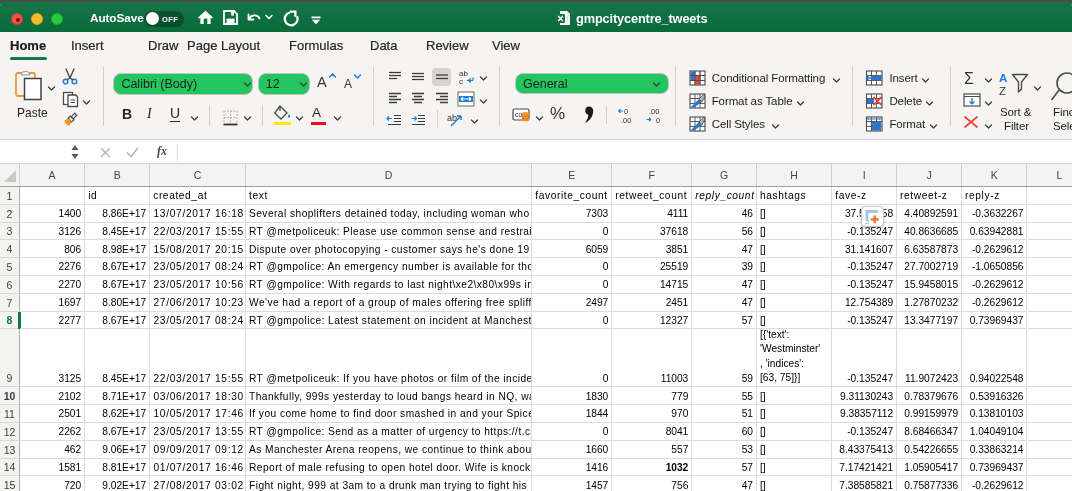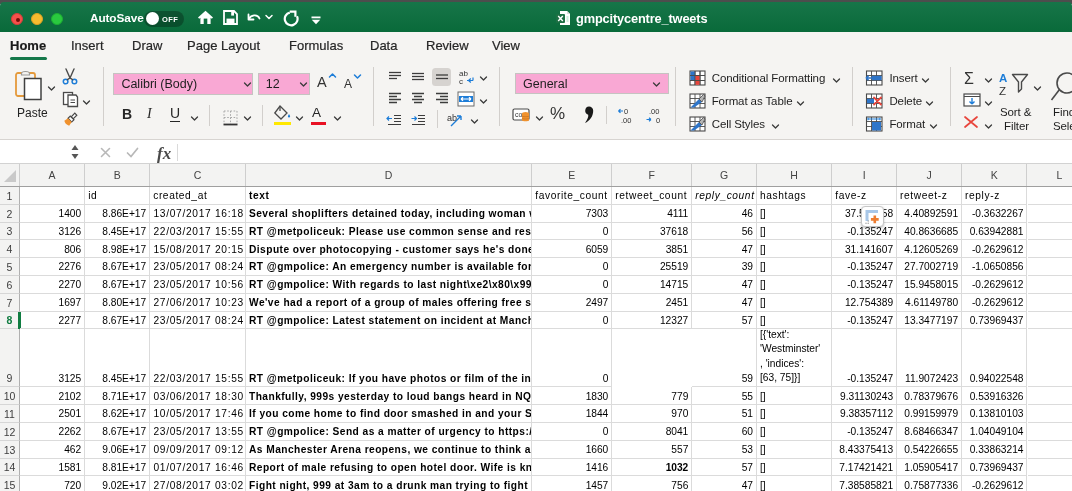--- a/index.html
+++ b/index.html
@@ -23,41 +23,41 @@
 #title-text{position:absolute;left:576px;top:8.5px;color:#fff;font-size:12.8px;font-weight:bold;letter-spacing:-0.15px;}
 
 #tabs{position:absolute;top:32px;left:0;width:1072px;height:28px;background:#f5f4f2;}
 .tab{position:absolute;top:6px;font-size:13px;color:#262626;-webkit-text-stroke:0.2px #262626;}
 #tab-home{font-weight:bold;color:#1a1a1a;}
 #home-ul{position:absolute;left:10px;top:24.5px;width:37px;height:3px;border-radius:2px;background:#15784a;}
 
 #ribbon{position:absolute;top:60px;left:0;width:1072px;height:80px;background:#f5f4f2;border-bottom:1px solid #d7d4d1;}
 .sep{position:absolute;width:1px;background:#d2cfcc;}
 .rlabel{position:absolute;font-size:11.5px;color:#222;}
-.combo{position:absolute;background:#f9a8d4;border:1px solid #c5c3c1;border-radius:0;}
+.combo{position:absolute;background:#22c55e;border:1px solid #c5c3c1;border-radius:8px;}
 .combo .ct{position:absolute;left:7px;top:3px;font-size:12.5px;color:#1e1e1e;}
 .biglabel{position:absolute;font-size:11.5px;color:#1e1e1e;white-space:nowrap;letter-spacing:-0.1px;}
 
 #fbar{position:absolute;top:141px;left:0;width:1072px;height:23px;background:#fff;border-bottom:1px solid #d2d2d2;}
 #namebox{position:absolute;left:0;top:0;width:84px;height:22px;border-right:4px solid #701a75;margin-top:26px;}
 #nb-text{position:absolute;left:9px;top:4px;font-size:11.5px;color:#222;}
 
 #grid{position:absolute;top:164px;left:0;width:1072px;height:327px;background:#fff;}
 #colhdr{position:absolute;top:0;left:0;width:1072px;height:23px;background:#f3f3f2;border-bottom:1px solid #9f9f9f;}
 .ch{position:absolute;top:0;height:22px;border-right:1px solid #cecece;color:#444;font-size:10.5px;display:flex;align-items:center;justify-content:center;}
 #corner{position:absolute;left:0;top:0;width:20px;height:22px;border-right:1px solid #cecece;}
 .rh{position:absolute;left:0;width:20px;background:#f3f3f2;border-right:1px solid #b0b0b0;border-bottom:1px solid #d6d6d6;color:#3d3d3d;font-size:10.5px;display:flex;align-items:flex-end;justify-content:center;padding-bottom:2px;}
 .cell{position:absolute;overflow:hidden;font-size:10.2px;color:#000;border-right:1px solid #dbdbdb;border-bottom:1px solid #dbdbdb;display:flex;align-items:flex-end;white-space:nowrap;line-height:12.5px;padding-bottom:1px;}
 .num{justify-content:flex-end;padding-right:3px;}
 .txt{padding-left:3px;}
 .cA{left:20px;width:65.2px;}
 .cB{left:85.2px;width:65px;}
 .cC{left:150.2px;width:95.8px;}
 .cC.num{letter-spacing:0.7px;padding-right:1px;}
-.cD{left:246px;width:286.3px;font-weight:bold;}
+.cD{left:246px;width:286.3px;}
 .cD.txt{letter-spacing:0.45px;}
 .cE{left:532.3px;width:80px;}
 .cF{left:612.3px;width:80px;}
 .cG{left:692.3px;width:64.7px;}
 .cH{left:757px;width:75.3px;}
 .cI{left:832.3px;width:64.8px;}
 .cJ{left:897.1px;width:65px;}
 .cK{left:962.1px;width:65.4px;}
 .cL{left:1027.5px;width:65px;border-right:none;}
 </style>
@@ -102,21 +102,21 @@
         <rect x="1" y="4" width="9" height="9" rx="1" fill="#1d7044"></rect>
         <path d="M3.2 6 L7.8 11 M7.8 6 L3.2 11" stroke="#fff" stroke-width="1.4"></path>
         <path d="M11.5 7 H13.5 M11.5 9 H13.5 M11.5 11 H13.5" stroke="#9adbb6" stroke-width="1"></path>
       </svg>
     <div id="title-text">gmpcitycentre_tweets</div>
   </div>
   <div id="tabs">
     <div class="tab" id="tab-home" style="left:10px;">Home</div>
     <div id="home-ul"></div>
     <div class="tab" style="left:71px;">Insert</div>
-    <div class="tab" style="left:132px;">Draw</div>
+    <div class="tab" style="left:148px;">Draw</div>
     <div class="tab" style="left:187px;">Page Layout</div>
     <div class="tab" style="left:289px;">Formulas</div>
     <div class="tab" style="left:370px;">Data</div>
     <div class="tab" style="left:426px;">Review</div>
     <div class="tab" style="left:492px;">View</div>
   </div>
   <div id="ribbon">
   <div class="sep" style="left:103px;top:7px;height:59px;"></div>
 <div class="sep" style="left:372.5px;top:7px;height:59px;"></div>
 <div class="sep" style="left:499px;top:7px;height:59px;"></div>
@@ -392,21 +392,21 @@
     <svg class="abs" style="left:70px;top:3px;" width="10" height="16" viewBox="0 0 10 16">
         <path d="M5 1 L8.5 6 H1.5 Z" fill="#555"></path>
         <path d="M5 15 L1.5 10 H8.5 Z" fill="#555"></path>
       </svg>
     <svg class="abs" style="left:100px;top:6px;" width="11" height="11" viewBox="0 0 11 11">
         <path d="M1.5 1.5 L9.5 9.5 M9.5 1.5 L1.5 9.5" stroke="#b8b8b8" stroke-width="1.6" stroke-linecap="round"></path>
       </svg>
     <svg class="abs" style="left:126px;top:6px;" width="13" height="11" viewBox="0 0 13 11">
         <path d="M1.5 6 L5 9.5 L11.5 1.5" stroke="#b8b8b8" stroke-width="1.7" fill="none" stroke-linecap="round"></path>
       </svg>
-    <div class="abs" style="left:157px;top:3px;font-family:'Liberation Serif',serif;font-style:italic;font-size:17px;color:#4a4a4a;font-weight:bold;">fx</div>
+    <div class="abs" style="left:157px;top:3px;font-family:'Liberation Serif',serif;font-style:italic;font-size:12px;color:#4a4a4a;font-weight:bold;">fx</div>
     <div class="abs" style="left:177px;top:3px;width:1px;height:17px;background:#dadada;"></div>
   </div>
   <div id="grid">
   <div id="colhdr">
 <div id="corner"><svg width="20" height="22">
             <polygon points="16,6 16,18 4,18" fill="#c9c9c9"></polygon>
           </svg></div>
 <div class="ch" style="left:20px;width:65.2px;">A</div>
 <div class="ch" style="left:85.2px;width:65px;">B</div>
 <div class="ch" style="left:150.2px;width:95.8px;">C</div>
@@ -422,21 +422,21 @@
 </div>
 <div class="rh" style="top:23.0px;height:17.8px;">1</div>
 <div class="rh" style="top:40.8px;height:17.8px;">2</div>
 <div class="rh" style="top:58.599999999999994px;height:17.8px;">3</div>
 <div class="rh" style="top:76.39999999999999px;height:17.8px;">4</div>
 <div class="rh" style="top:94.19999999999999px;height:17.8px;">5</div>
 <div class="rh" style="top:111.99999999999999px;height:17.8px;">6</div>
 <div class="rh" style="top:129.79999999999998px;height:17.8px;">7</div>
 <div class="rh" style="top:147.6px;height:17.8px;color:#107c41;font-weight:bold;">8</div>
 <div class="rh" style="top:165.4px;height:58.0px;">9</div>
-<div class="rh" style="top:223.4px;height:17.8px;">10</div>
+<div class="rh" style="top:223.4px;height:17.8px;font-weight:bold;">10</div>
 <div class="rh" style="top:241.20000000000002px;height:17.8px;">11</div>
 <div class="rh" style="top:259.0px;height:17.8px;">12</div>
 <div class="rh" style="top:276.8px;height:17.8px;">13</div>
 <div class="rh" style="top:294.6px;height:17.8px;">14</div>
 <div class="rh" style="top:312.40000000000003px;height:17.8px;">15</div>
 <div style="position:absolute;left:18px;top:147.6px;width:3px;height:17.8px;background:#107c41;"></div>
 <div class="cell cA" style="top:23.0px;height:17.8px;"></div>
 <div class="cell cB txt" style="top:23.0px;height:17.8px;letter-spacing:0.6px;">id</div>
 <div class="cell cC txt" style="top:23.0px;height:17.8px;letter-spacing:0.6px;">created_at</div>
 <div class="cell cD txt" style="top:23.0px;height:17.8px;letter-spacing:0.6px;">text</div>
@@ -474,21 +474,21 @@
 <div class="cell cL" style="top:58.599999999999994px;height:17.8px;"></div>
 <div class="cell cA num" style="top:76.39999999999999px;height:17.8px;">806</div>
 <div class="cell cB num" style="top:76.39999999999999px;height:17.8px;">8.98E+17</div>
 <div class="cell cC num" style="top:76.39999999999999px;height:17.8px;">15/08/2017 20:15</div>
 <div class="cell cD txt" style="top:76.39999999999999px;height:17.8px;">Dispute over photocopying - customer says he's done 19 copies but the</div>
 <div class="cell cE num" style="top:76.39999999999999px;height:17.8px;">6059</div>
 <div class="cell cF num" style="top:76.39999999999999px;height:17.8px;">3851</div>
 <div class="cell cG num" style="top:76.39999999999999px;height:17.8px;">47</div>
 <div class="cell cH txt" style="top:76.39999999999999px;height:17.8px;">[]</div>
 <div class="cell cI num" style="top:76.39999999999999px;height:17.8px;">31.141607</div>
-<div class="cell cJ num" style="top:76.39999999999999px;height:17.8px;">4.12605269</div>
+<div class="cell cJ num" style="top:76.39999999999999px;height:17.8px;">6.63587873</div>
 <div class="cell cK num" style="top:76.39999999999999px;height:17.8px;">-0.2629612</div>
 <div class="cell cL" style="top:76.39999999999999px;height:17.8px;"></div>
 <div class="cell cA num" style="top:94.19999999999999px;height:17.8px;">2276</div>
 <div class="cell cB num" style="top:94.19999999999999px;height:17.8px;">8.67E+17</div>
 <div class="cell cC num" style="top:94.19999999999999px;height:17.8px;">23/05/2017 08:24</div>
 <div class="cell cD txt" style="top:94.19999999999999px;height:17.8px;">RT @gmpolice: An emergency number is available for those concerned</div>
 <div class="cell cE num" style="top:94.19999999999999px;height:17.8px;">0</div>
 <div class="cell cF num" style="top:94.19999999999999px;height:17.8px;">25519</div>
 <div class="cell cG num" style="top:94.19999999999999px;height:17.8px;">39</div>
 <div class="cell cH txt" style="top:94.19999999999999px;height:17.8px;">[]</div>
@@ -510,40 +510,41 @@
 <div class="cell cL" style="top:111.99999999999999px;height:17.8px;"></div>
 <div class="cell cA num" style="top:129.79999999999998px;height:17.8px;">1697</div>
 <div class="cell cB num" style="top:129.79999999999998px;height:17.8px;">8.80E+17</div>
 <div class="cell cC num" style="top:129.79999999999998px;height:17.8px;">27/06/2017 10:23</div>
 <div class="cell cD txt" style="top:129.79999999999998px;height:17.8px;">We've had a report of a group of males offering free spliffs in exchange</div>
 <div class="cell cE num" style="top:129.79999999999998px;height:17.8px;">2497</div>
 <div class="cell cF num" style="top:129.79999999999998px;height:17.8px;">2451</div>
 <div class="cell cG num" style="top:129.79999999999998px;height:17.8px;">47</div>
 <div class="cell cH txt" style="top:129.79999999999998px;height:17.8px;">[]</div>
 <div class="cell cI num" style="top:129.79999999999998px;height:17.8px;">12.754389</div>
-<div class="cell cJ num" style="top:129.79999999999998px;height:17.8px;">4.61149780</div>
+<div class="cell cJ num" style="top:129.79999999999998px;height:17.8px;">1.27870232</div>
 <div class="cell cK num" style="top:129.79999999999998px;height:17.8px;">-0.2629612</div>
 <div class="cell cL" style="top:129.79999999999998px;height:17.8px;"></div>
 <div class="cell cA num" style="top:147.6px;height:17.8px;">2277</div>
 <div class="cell cB num" style="top:147.6px;height:17.8px;">8.67E+17</div>
 <div class="cell cC num" style="top:147.6px;height:17.8px;">23/05/2017 08:24</div>
 <div class="cell cD txt" style="top:147.6px;height:17.8px;">RT @gmpolice: Latest statement on incident at Manchester Arena https</div>
 <div class="cell cE num" style="top:147.6px;height:17.8px;">0</div>
 <div class="cell cF num" style="top:147.6px;height:17.8px;">12327</div>
 <div class="cell cG num" style="top:147.6px;height:17.8px;">57</div>
 <div class="cell cH txt" style="top:147.6px;height:17.8px;">[]</div>
 <div class="cell cI num" style="top:147.6px;height:17.8px;">-0.135247</div>
 <div class="cell cJ num" style="top:147.6px;height:17.8px;">13.3477197</div>
 <div class="cell cK num" style="top:147.6px;height:17.8px;">0.73969437</div>
 <div class="cell cL" style="top:147.6px;height:17.8px;"></div>
 <div class="cell cA num" style="top:165.4px;height:58.0px;">3125</div>
 <div class="cell cB num" style="top:165.4px;height:58.0px;">8.45E+17</div>
 <div class="cell cC num" style="top:165.4px;height:58.0px;">22/03/2017 15:55</div>
 <div class="cell cD txt" style="top:165.4px;height:58.0px;">RT @metpoliceuk: If you have photos or film of the incident in Westmins</div>
 <div class="cell cE num" style="top:165.4px;height:58.0px;">0</div>
+<div class="cell cF num" style="top:165.4px;height:58.0px;">11003</div>
 <div class="cell cG num" style="top:165.4px;height:58.0px;">59</div>
 <div class="cell cH txt" style="top:165.4px;height:58.0px;white-space:normal;line-height:14.4px;align-items:flex-end;">
         <div>[{'text':<br>'Westminster'<br>, 'indices':<br>[63, 75]}]</div>
       </div>
 <div class="cell cI num" style="top:165.4px;height:58.0px;">-0.135247</div>
 <div class="cell cJ num" style="top:165.4px;height:58.0px;">11.9072423</div>
 <div class="cell cK num" style="top:165.4px;height:58.0px;">0.94022548</div>
 <div class="cell cL" style="top:165.4px;height:58.0px;"></div>
 <div class="cell cA num" style="top:223.4px;height:17.8px;">2102</div>
 <div class="cell cB num" style="top:223.4px;height:17.8px;">8.71E+17</div>

